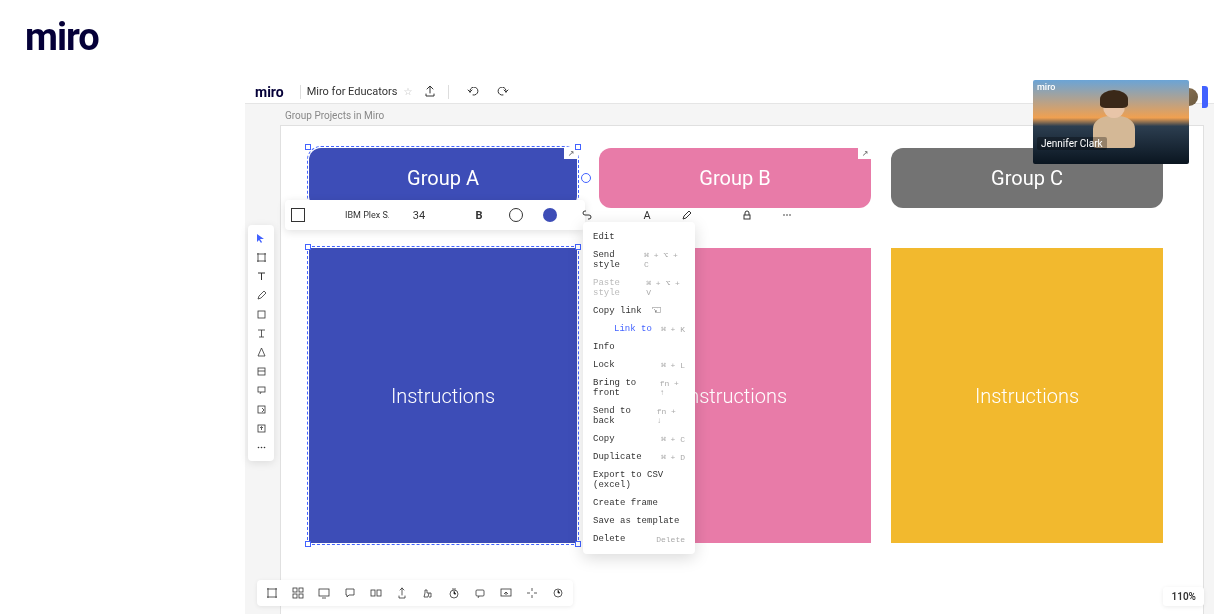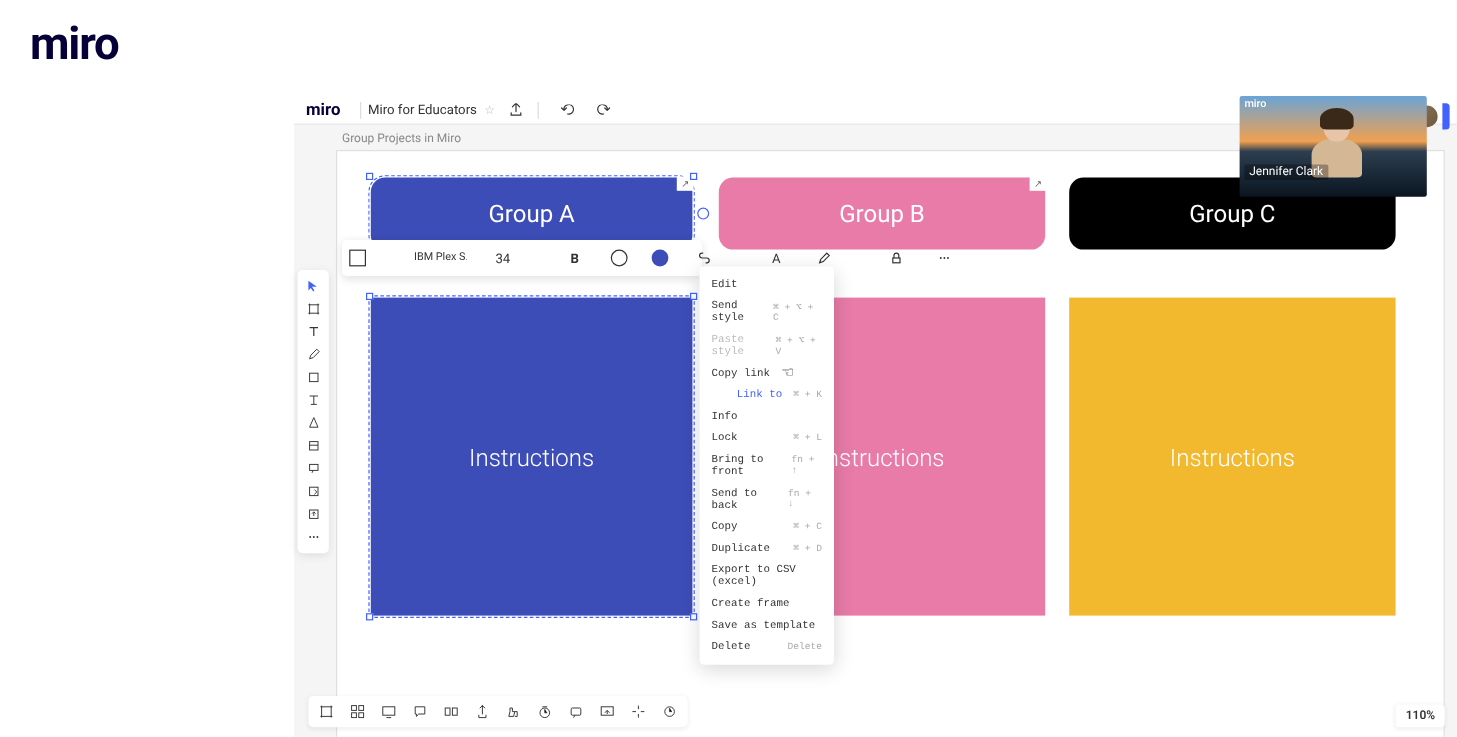--- a/index.html
+++ b/index.html
@@ -30,32 +30,32 @@
   
   .breadcrumb { position: absolute; top: 30px; left: 40px; font-size: 10px; color: #888; }
   
   
   .canvas { position: absolute; top: 45px; left: 35px; right: 10px; height: 510px; background: #fff; border: 1px solid #e0e0e0; }
   
   
   .group-header { position: absolute; top: 22px; height: 60px; border-radius: 12px; display: flex; align-items: center; justify-content: center; color: #fff; font-size: 20px; font-weight: 400; }
   .group-a-header { left: 28px; width: 268px; background: #3D4DB7; position: relative; }
   .group-b-header { left: 318px; width: 272px; background: #E87BA8; }
-  .group-c-header { left: 610px; width: 272px; background: #000000; }
+  .group-c-header { left: 610px; width: 272px; background: #737373; }
   .lock-handle { position: absolute; top: -1px; right: -1px; background: #fff; width: 14px; height: 12px; display: flex; align-items: center; justify-content: center; font-size: 8px; color: #666; }
   .selected { outline: 1px dashed #4262FF; outline-offset: 1px; }
   .sel-handle { position: absolute; width: 6px; height: 6px; background: #fff; border: 1px solid #4262FF; }
   .sel-tl { top: -4px; left: -4px; }
   .sel-tr { top: -4px; right: -4px; }
   .sel-bl { bottom: -4px; left: -4px; }
   .sel-br { bottom: -4px; right: -4px; }
   .sel-rot { position: absolute; top: 50%; right: -14px; transform: translateY(-50%); width: 10px; height: 10px; background: #fff; border: 1px solid #4262FF; border-radius: 50%; }
   .sel-bhandle { position: absolute; bottom: -6px; left: 50%; transform: translateX(-50%); width: 18px; height: 4px; background: #fff; border: 1px solid #4262FF; border-radius: 2px; }
   
-  .instr-block { position: absolute; top: 122px; height: 265px; display: flex; align-items: center; justify-content: center; color: #fff; font-size: 20px; font-weight: 300; }
+  .instr-block { position: absolute; top: 122px; height: 295px; display: flex; align-items: center; justify-content: center; color: #fff; font-size: 20px; font-weight: 300; }
   .instr-a { left: 28px; width: 268px; background: #3D4DB7; }
   .instr-b { left: 318px; width: 272px; background: #E87BA8; }
   .instr-c { left: 610px; width: 272px; background: #F2B92E; }
   
   
   .ctx-toolbar { position: absolute; top: 74px; left: 4px; height: 30px; width: 300px; background: #fff; border-radius: 4px; box-shadow: 0 2px 8px rgba(0,0,0,0.12); display: flex; align-items: center; padding: 0 6px; gap: 20px; }
   .ctx-item { display: flex; align-items: center; justify-content: center; min-width: 20px; height: 24px; font-size: 11px; color: #333; cursor: pointer; }
   .ctx-item.square { width: 14px; height: 14px; border: 1px solid #333; }
   .ctx-font { font-size: 9px; min-width: 44px; justify-content: flex-start; overflow: hidden; white-space: nowrap; }
   .ctx-item.bold { font-weight: 700; }

